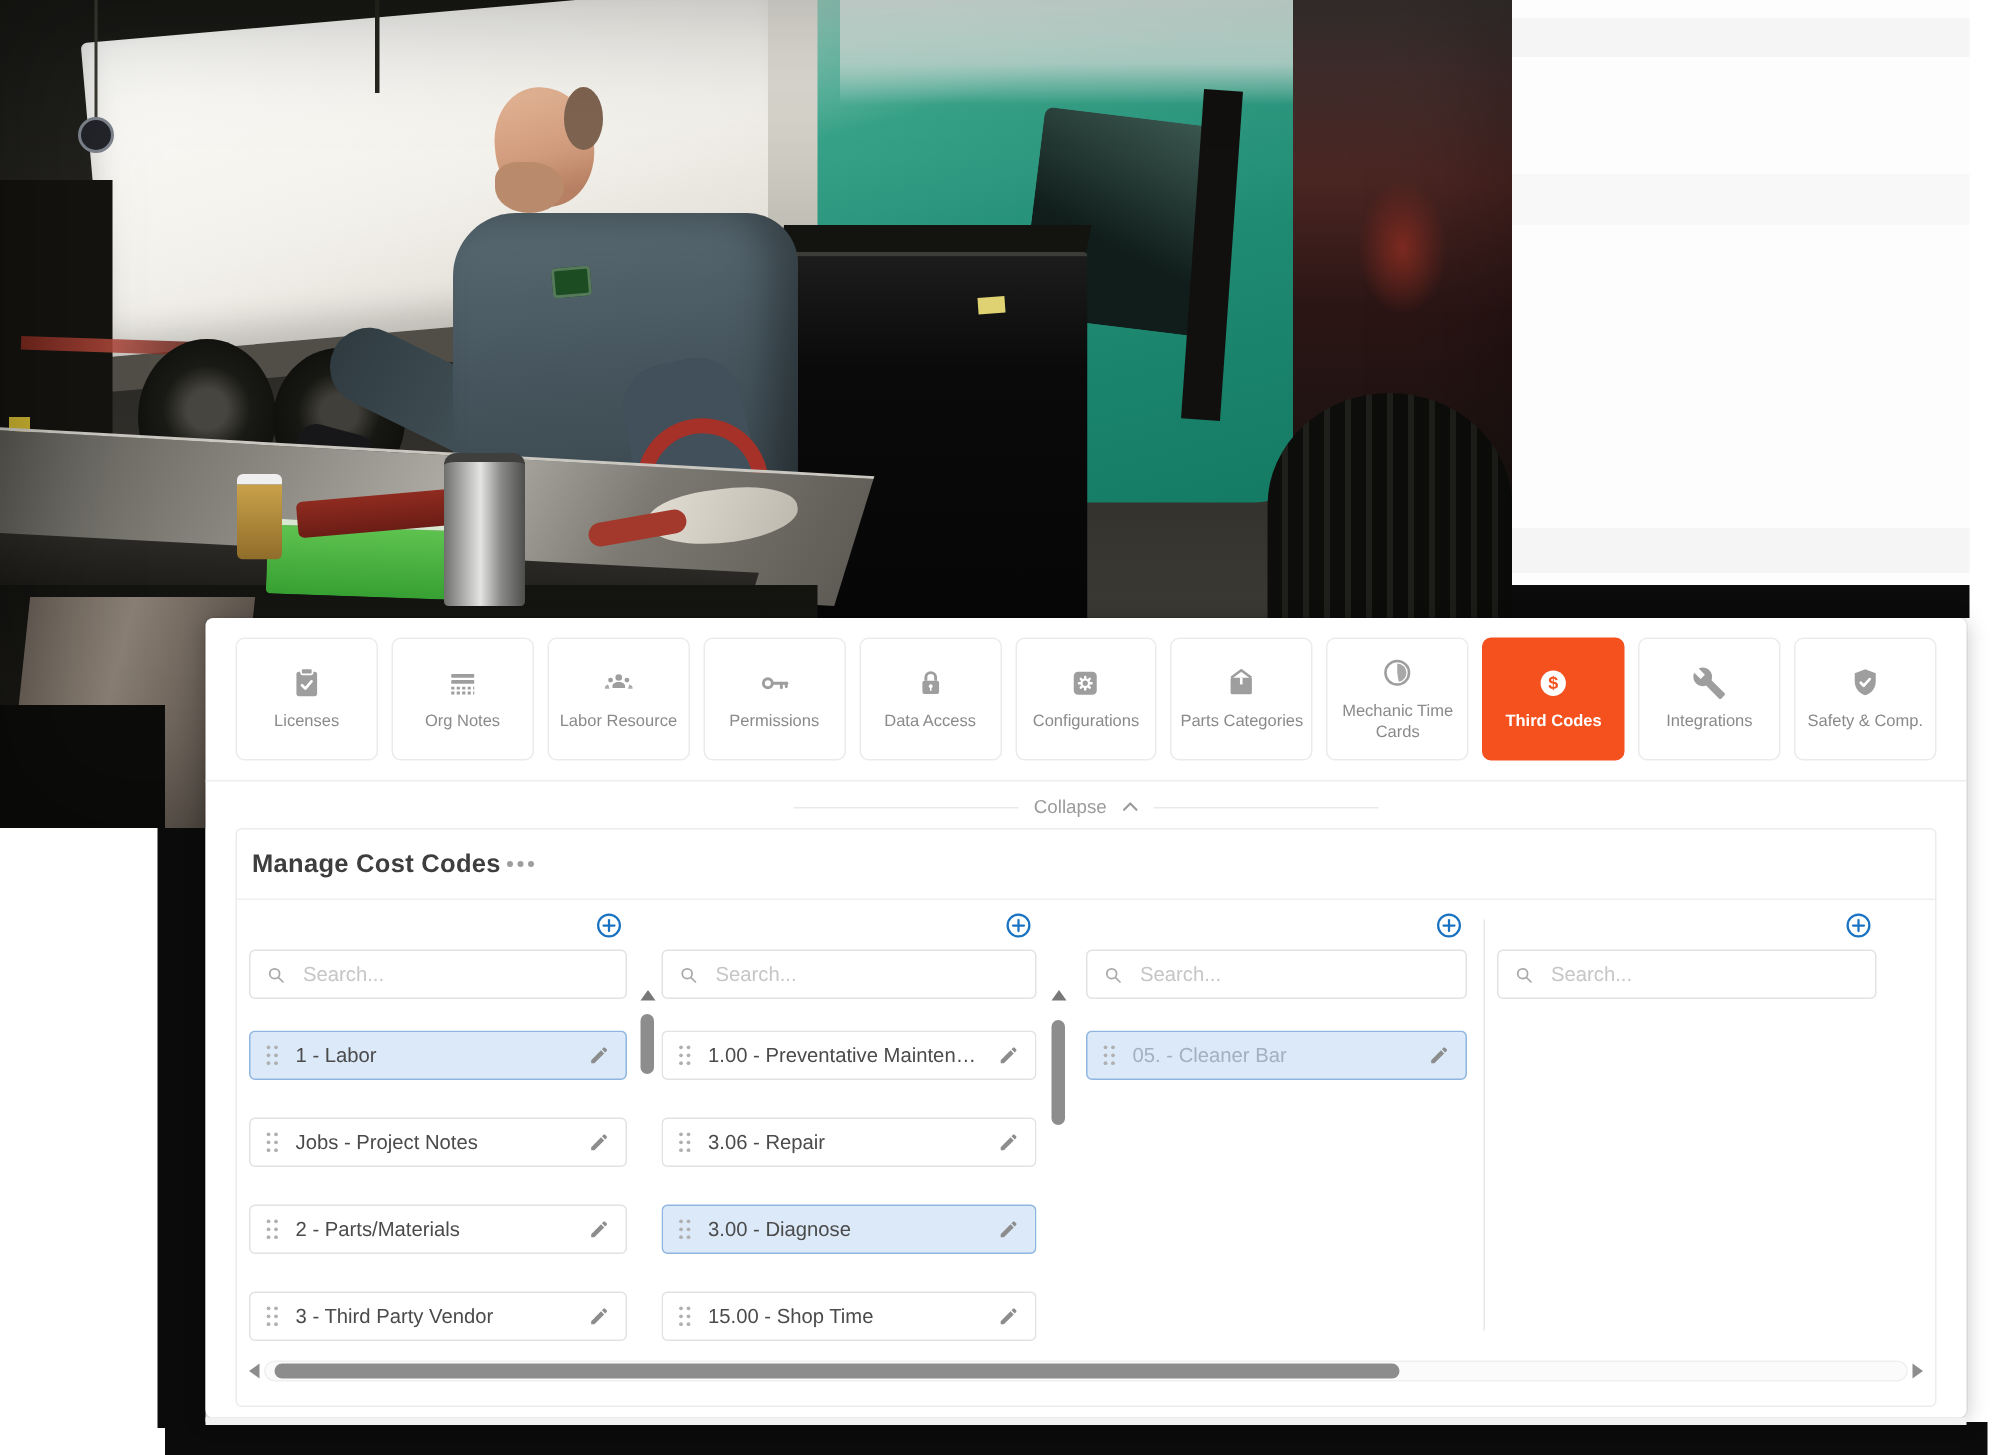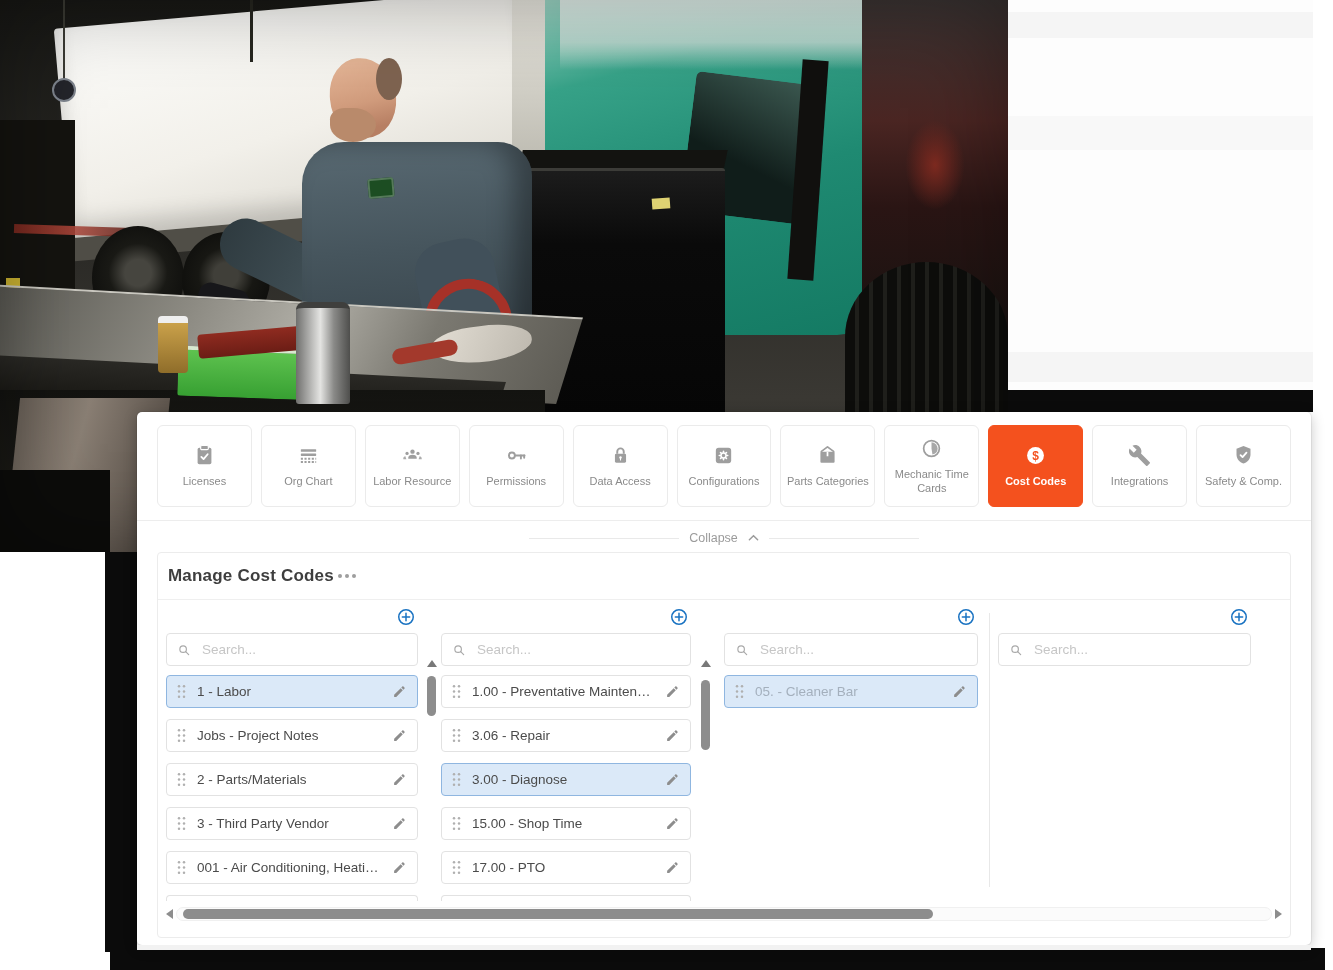--- a/index.html
+++ b/index.html
@@ -41,21 +41,21 @@
   .kebab span{width:4px;height:4px;border-radius:50%;background:#9e9e9e;display:block;}
   .cols{position:absolute;left:0;right:0;top:47px;bottom:0;}
   .col{position:absolute;top:0;bottom:46px;}
   .plusrow{height:33px;display:flex;justify-content:flex-end;align-items:center;padding-right:2px;}
   .plusbtn{width:20px;height:20px;cursor:pointer;}
   .plusbtn svg{width:100%;height:100%;display:block;}
   .search{height:33px;box-sizing:border-box;border:1px solid #e2e2e2;border-radius:4px;display:flex;align-items:center;padding:0 10px;gap:9px;background:#fff;}
   .search svg{width:14px;height:14px;flex:none;}
   .search input{border:none;outline:none;font-size:13.5px;color:#555;width:100%;font-family:"Liberation Sans",sans-serif;background:transparent;}
   .search input::placeholder{color:#c6c6c6;}
-  .list{margin-top:9px;display:flex;flex-direction:column;gap:11px;height:226px;overflow:hidden;}
+  .list{margin-top:21px;display:flex;flex-direction:column;gap:25px;height:226px;overflow:hidden;}
   .item{height:33px;min-height:33px;box-sizing:border-box;border:1px solid #e2e2e2;border-radius:4px;background:#fff;
     display:flex;align-items:center;padding:0 10px;gap:11px;cursor:pointer;}
   .item .label{flex:1;font-size:13.5px;color:#4b4b4b;white-space:nowrap;overflow:hidden;text-overflow:ellipsis;}
   .item.selected{background:#dbe9f8;border-color:#8fb6e0;}
   .item.ghost .label{color:#a4b0bd;}
   .item .drag{flex:none;cursor:grab;display:flex;}
   .item .edit{flex:none;cursor:pointer;display:flex;}
   .item-partial{height:5px;min-height:5px;border:1px solid #e2e2e2;border-bottom:none;border-radius:4px 4px 0 0;background:#fff;}
   .vscroll{position:absolute;top:60px;height:290px;width:16px;}
   .vthumb{position:absolute;left:3px;width:9px;background:#8d8d8d;border-radius:5px;}
@@ -141,21 +141,21 @@
           <span class="ticon">
             <svg viewBox="0 0 24 24" fill="currentColor">
               <rect x="4" y="5.5" width="16" height="2.6" rx="0.6"></rect>
               <rect x="4" y="9.8" width="16" height="2.6" rx="0.6"></rect>
               <g stroke="currentColor" stroke-width="2" stroke-dasharray="2.2 1.6" fill="none">
                 <path d="M4 15.4h16"></path>
                 <path d="M4 18.8h16"></path>
               </g>
             </svg>
           </span>
-          <div class="lbl">Org Chart</div>
+          <div class="lbl">Org Notes</div>
         </div>
         <div class="tab">
           <span class="ticon">
             <svg viewBox="0 0 24 24" fill="currentColor">
               <circle cx="6.3" cy="9.8" r="1.7"></circle>
               <circle cx="12" cy="8" r="2.3"></circle>
               <circle cx="17.7" cy="9.8" r="1.7"></circle>
               <path d="M12 11.2c2.6 0 4.4 1.2 4.4 2.9v1.2H7.6v-1.2c0-1.7 1.8-2.9 4.4-2.9z"></path>
               <path d="M4.6 12.8c-1.3.4-2.2 1.1-2.2 2.1v.9h3.2zM19.4 12.8c1.3.4 2.2 1.1 2.2 2.1v.9h-3.2z" opacity=".85"></path>
             </svg>
@@ -216,21 +216,21 @@
           </span>
           <div class="lbl">Mechanic Time Cards</div>
         </div>
         <div class="tab active">
           <span class="ticon">
             <svg viewBox="0 0 24 24">
               <circle cx="12" cy="12" r="8.8" fill="currentColor"></circle>
               <text x="12" y="16.3" text-anchor="middle" font-size="12.5" font-weight="bold" font-family="Liberation Sans, sans-serif" fill="#f4511e">$</text>
             </svg>
           </span>
-          <div class="lbl">Cost Codes</div>
+          <div class="lbl">Third Codes</div>
         </div>
         <div class="tab">
           <span class="ticon">
             <svg viewBox="0 0 24 24" fill="currentColor">
               <path d="M22.7 19l-9.1-9.1c.9-2.3.4-5-1.5-6.9-2-2-5-2.4-7.4-1.3L9 6 6 9 1.6 4.7C.4 7.1.9 10.1 2.9 12.1c1.9 1.9 4.6 2.4 6.9 1.5l9.1 9.1c.4.4 1 .4 1.4 0l2.3-2.3c.5-.4.5-1.1.1-1.4z"></path>
             </svg>
           </span>
           <div class="lbl">Integrations</div>
         </div>
         <div class="tab">

